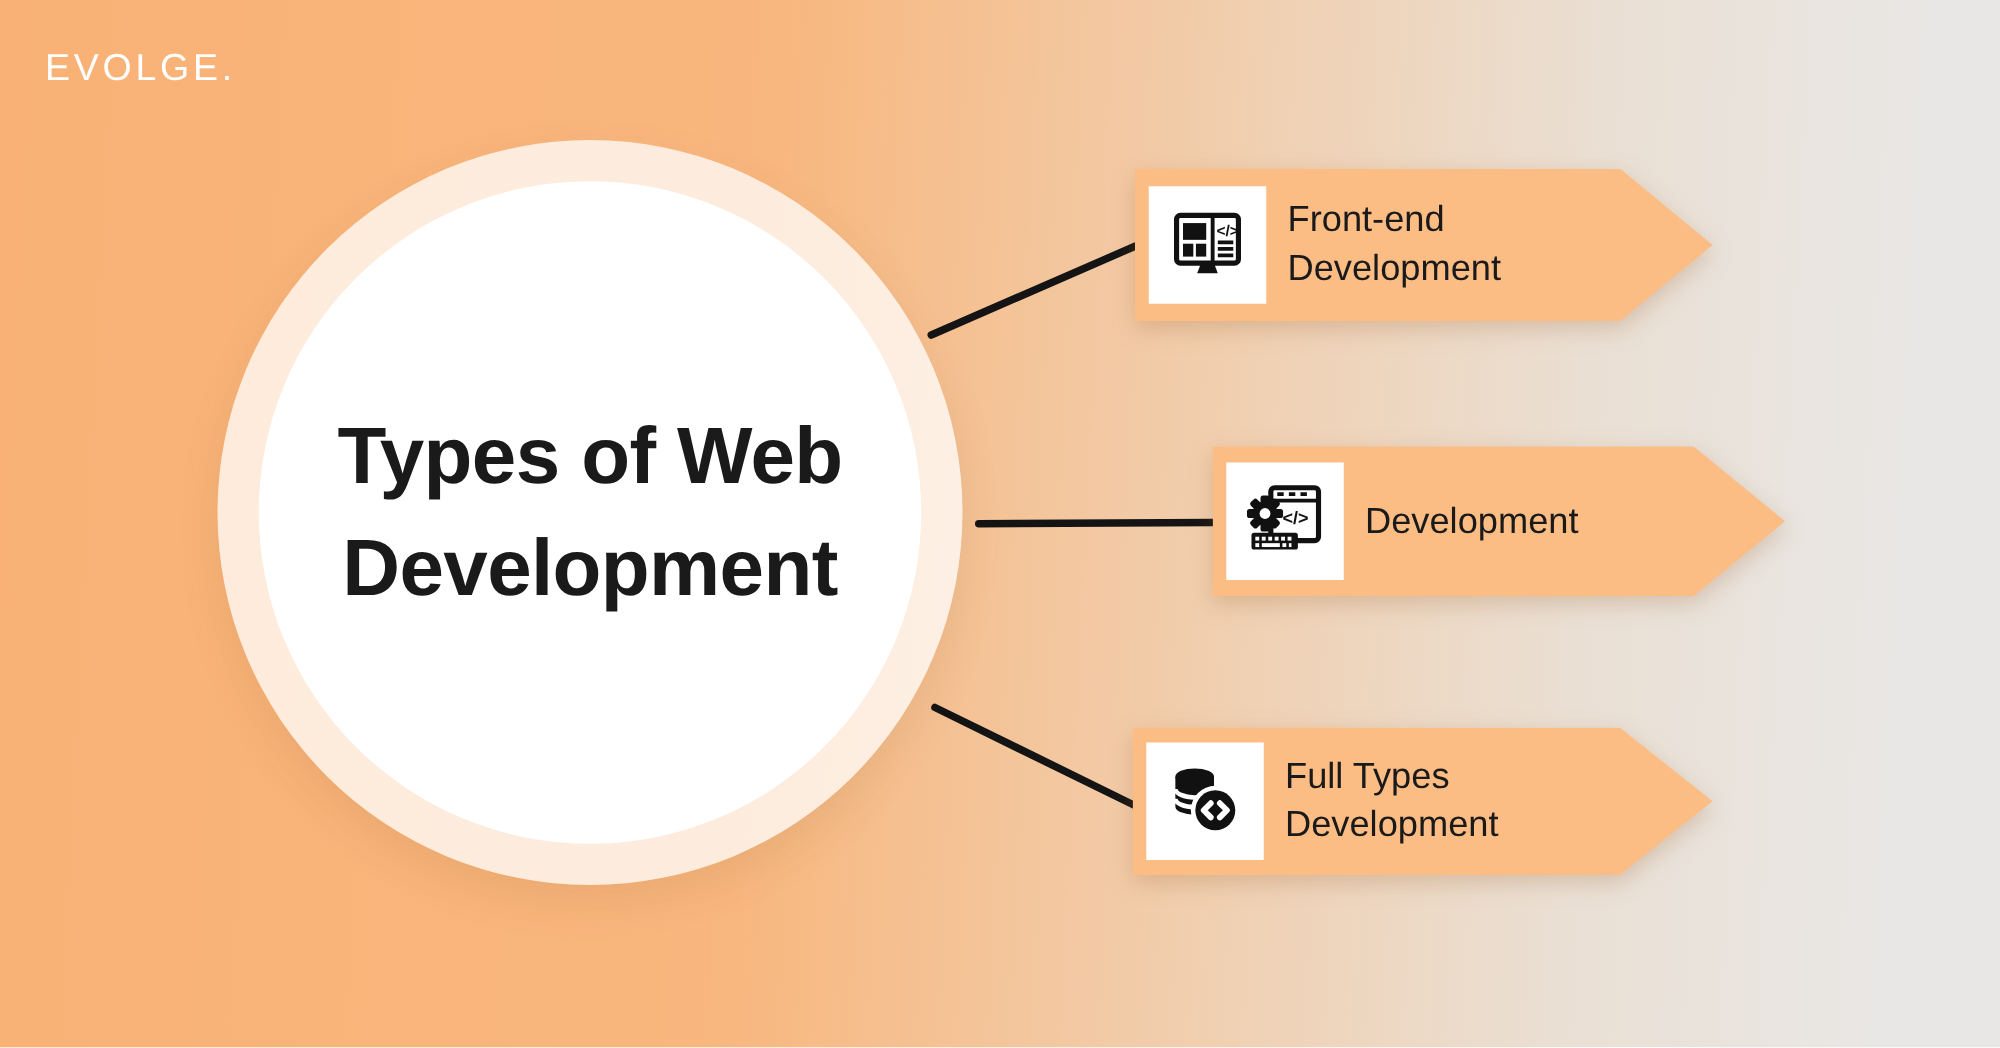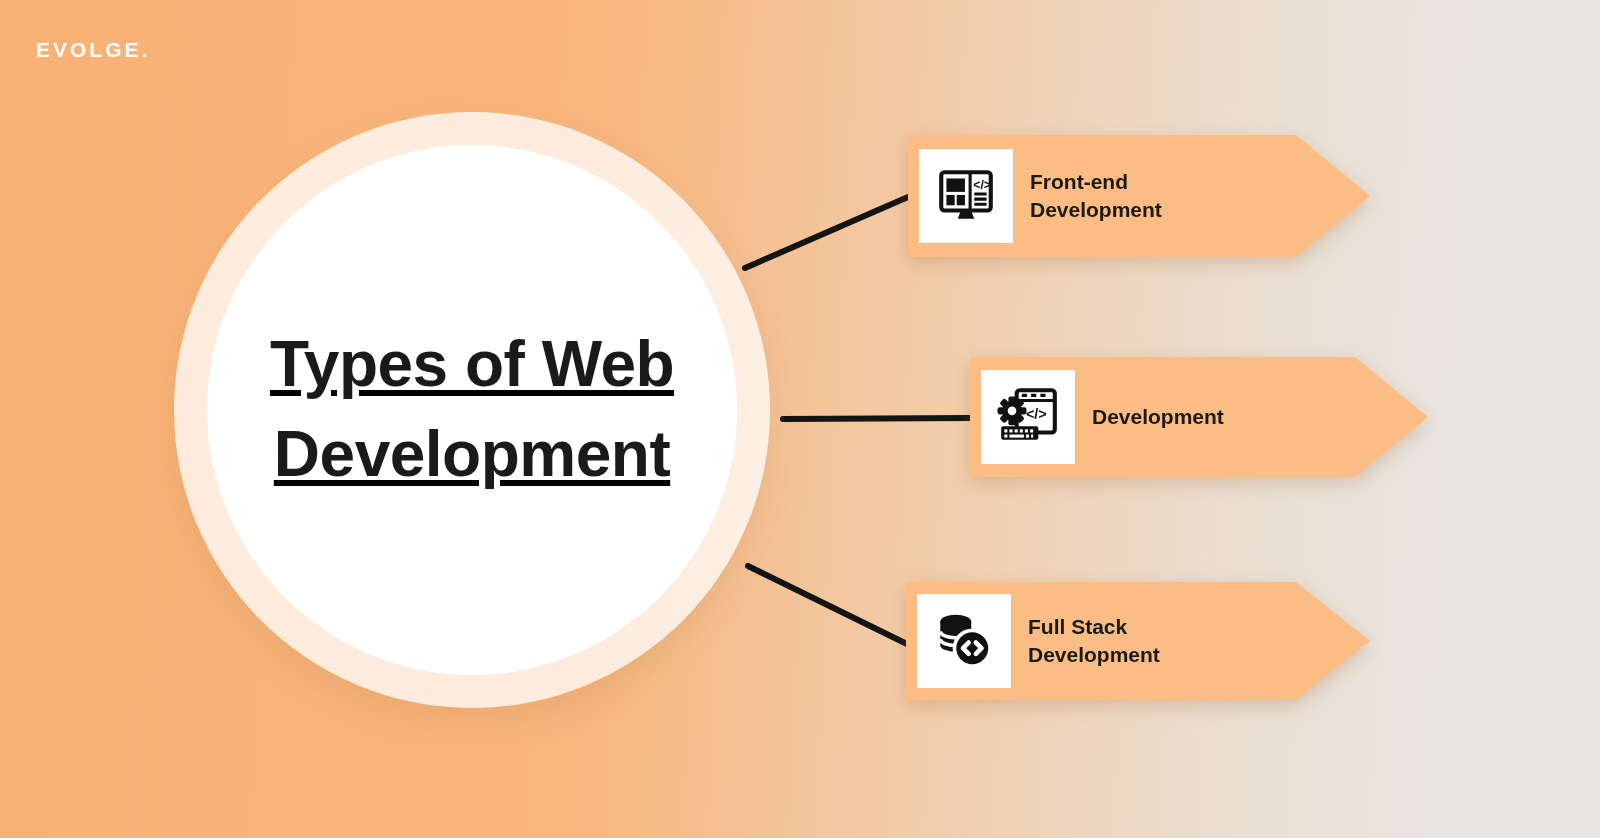--- a/index.html
+++ b/index.html
@@ -21,31 +21,31 @@
     background:linear-gradient(93deg,
       var(--background-left) 0%,
       #f8b77e 38%,
       #f0d0b2 62%,
       #eadfd3 78%,
       var(--background-right) 94%);
     overflow:hidden;
   }
   .logo{
     position:absolute;left:36px;top:38px;
-    color:var(--logo);font-size:21px;font-weight:700;letter-spacing:3px;
+    color:var(--logo);font-size:30px;font-weight:400;letter-spacing:3px;
   }
   .circle-outer{
     position:absolute;left:174px;top:112px;width:596px;height:596px;
     background:var(--circle-outer);border-radius:50%;
     box-shadow:0 14px 34px rgba(120,70,20,0.10);
   }
   .circle-inner{
     position:absolute;left:33px;top:33px;width:530px;height:530px;
     background:var(--circle-inner);border-radius:50%;
-    display:flex;flex-direction:column;align-items:center;justify-content:center;text-decoration:underline;
+    display:flex;flex-direction:column;align-items:center;justify-content:center;
   }
   .circle-title{
     color:var(--text);font-size:64px;font-weight:700;line-height:1.4;
     text-align:center;letter-spacing:-0.5px;
   }
   .connectors{position:absolute;left:0;top:0;width:1600px;height:838px;pointer-events:none;}
   .banner-wrap{position:absolute;filter:drop-shadow(0 6px 9px rgba(150,90,40,0.25));}
   .banner{
     position:relative;height:100%;width:100%;
     background:var(--banner);
@@ -54,21 +54,21 @@
   }
   .banner-wrap.b1{left:908px;top:135px;width:462px;height:122px;}
   .banner-wrap.b2{left:970px;top:357px;width:458px;height:120px;}
   .banner-wrap.b3{left:906px;top:582px;width:464px;height:118px;}
   .icon-box{
     width:94px;height:94px;background:var(--icon-bg);
     display:flex;align-items:center;justify-content:center;flex:0 0 auto;
   }
   .banner-label{
     margin-left:17px;color:var(--text);
-    font-size:21px;font-weight:700;line-height:1.34;white-space:nowrap;
+    font-size:29px;font-weight:400;line-height:1.34;white-space:nowrap;
   }
   svg text{font-family:"Liberation Sans", sans-serif;}
 </style>
 </head>
 <body>
 
 <div class="stage">
 
   <div class="logo">EVOLGE.</div>
 
@@ -161,19 +161,19 @@
           </g>
           <circle cx="40" cy="39" r="19" fill="#fff"></circle>
           <circle cx="40" cy="39" r="15.5" fill="#111"></circle>
           <g>
             <polyline points="36.5,33.5 31,39 36.5,44.5" fill="none" stroke="#fff" stroke-width="4.5" stroke-linecap="round" stroke-linejoin="round"></polyline>
             <polyline points="43.5,33.5 49,39 43.5,44.5" fill="none" stroke="#fff" stroke-width="4.5" stroke-linecap="round" stroke-linejoin="round"></polyline>
           </g>
         </svg>
       </div>
       <div class="banner-label">
-        <div>Full Stack</div>
+        <div>Full Types</div>
         <div>Development</div>
       </div>
     </div>
   </div>
 
 </div>
 
 </body></html>

